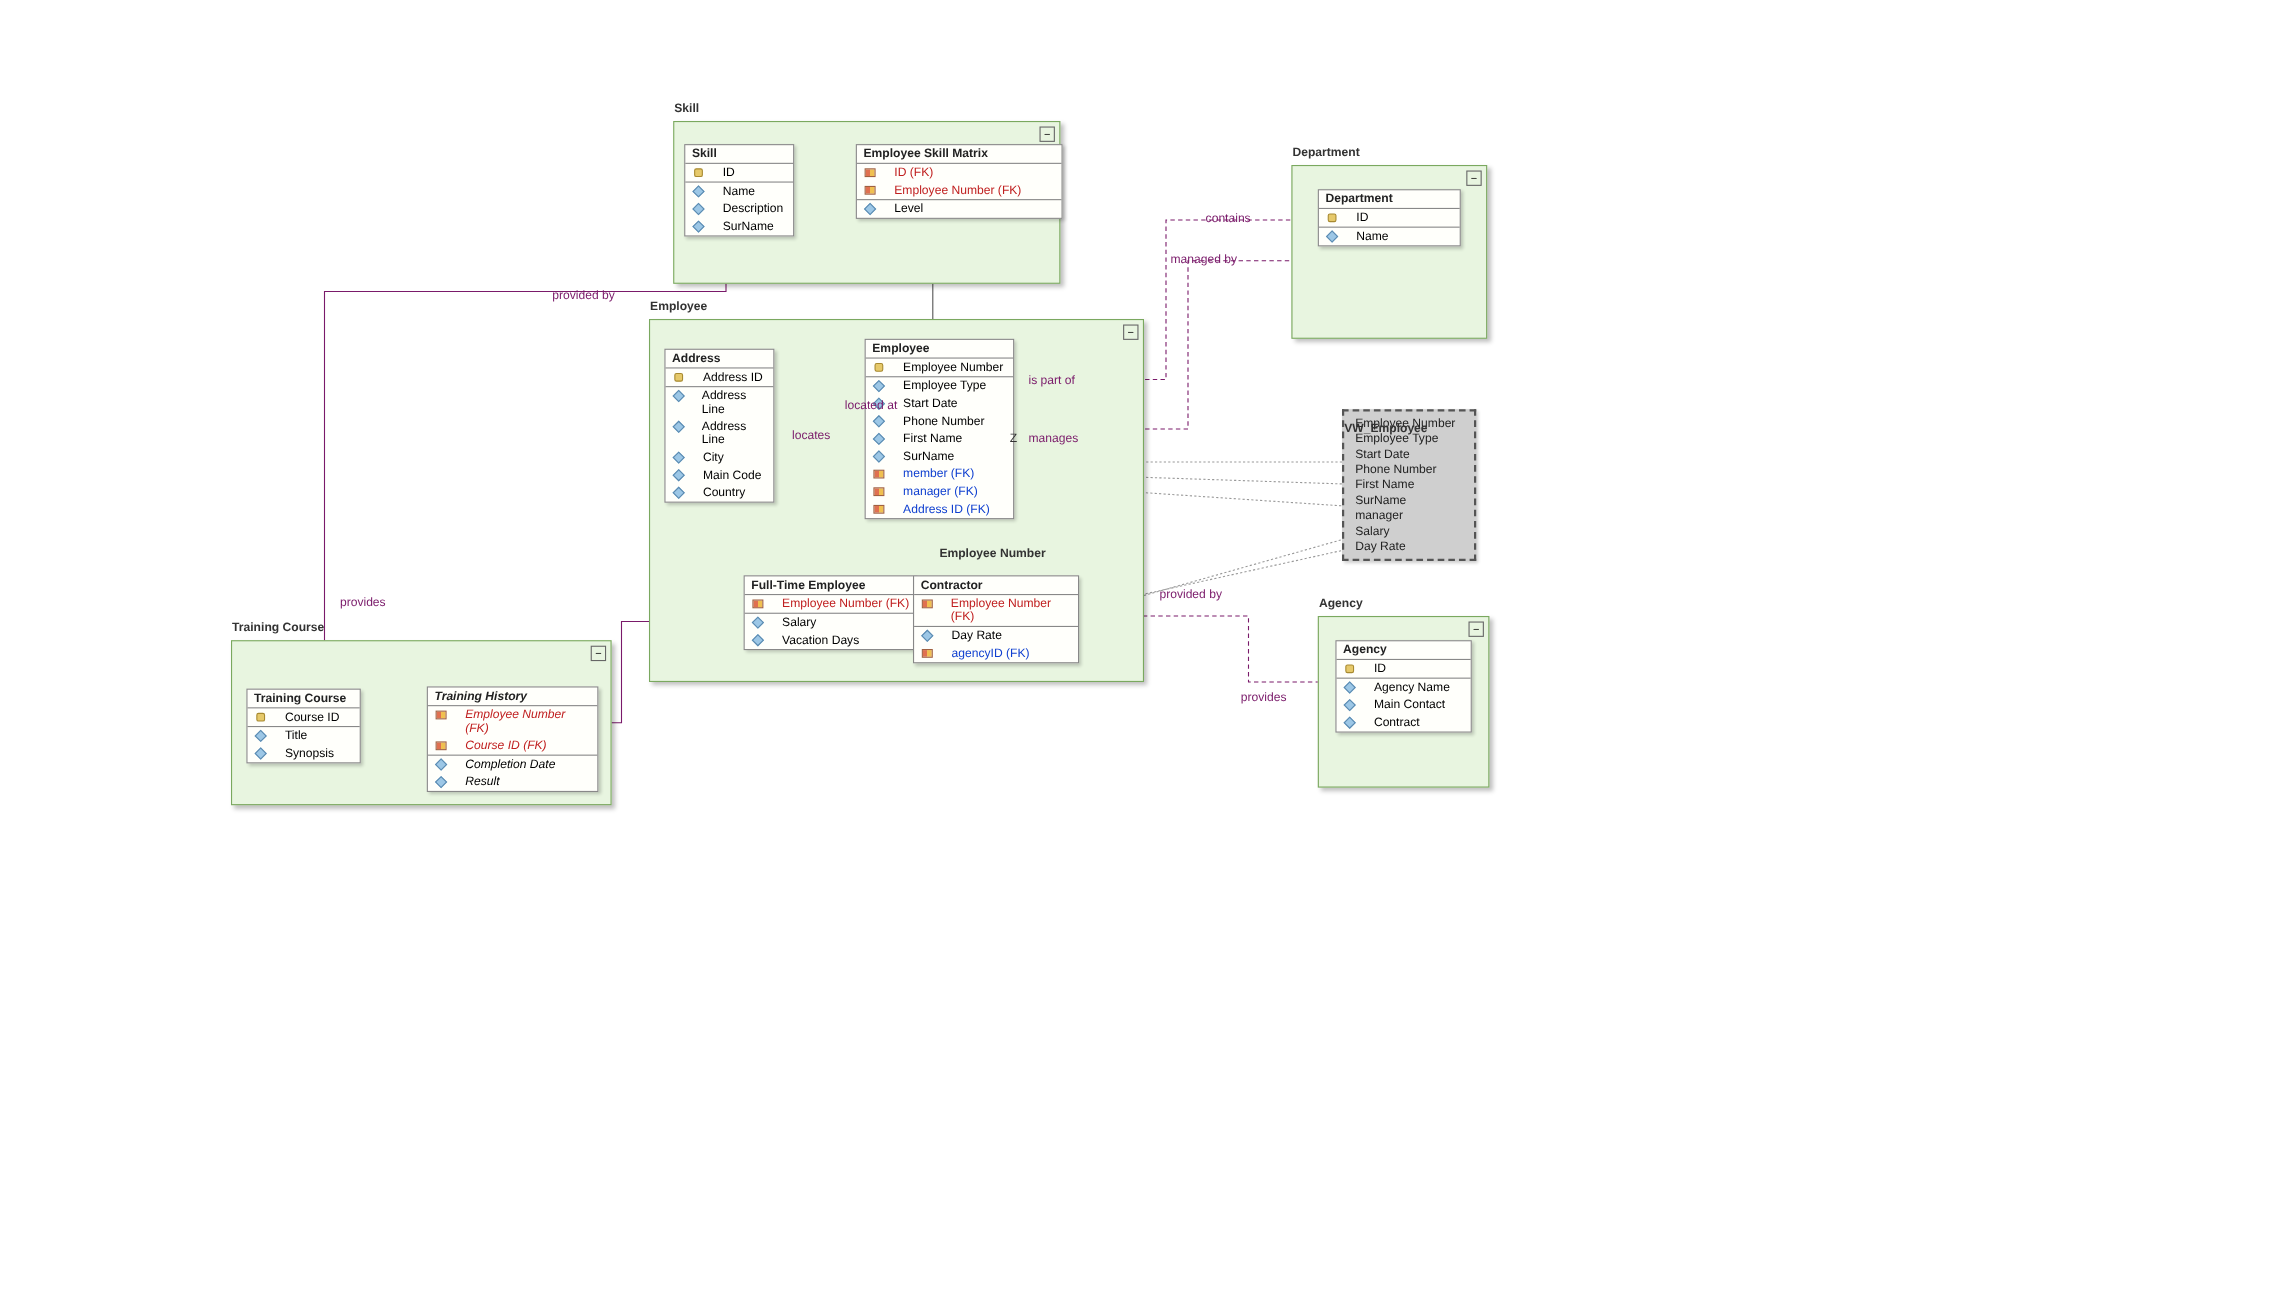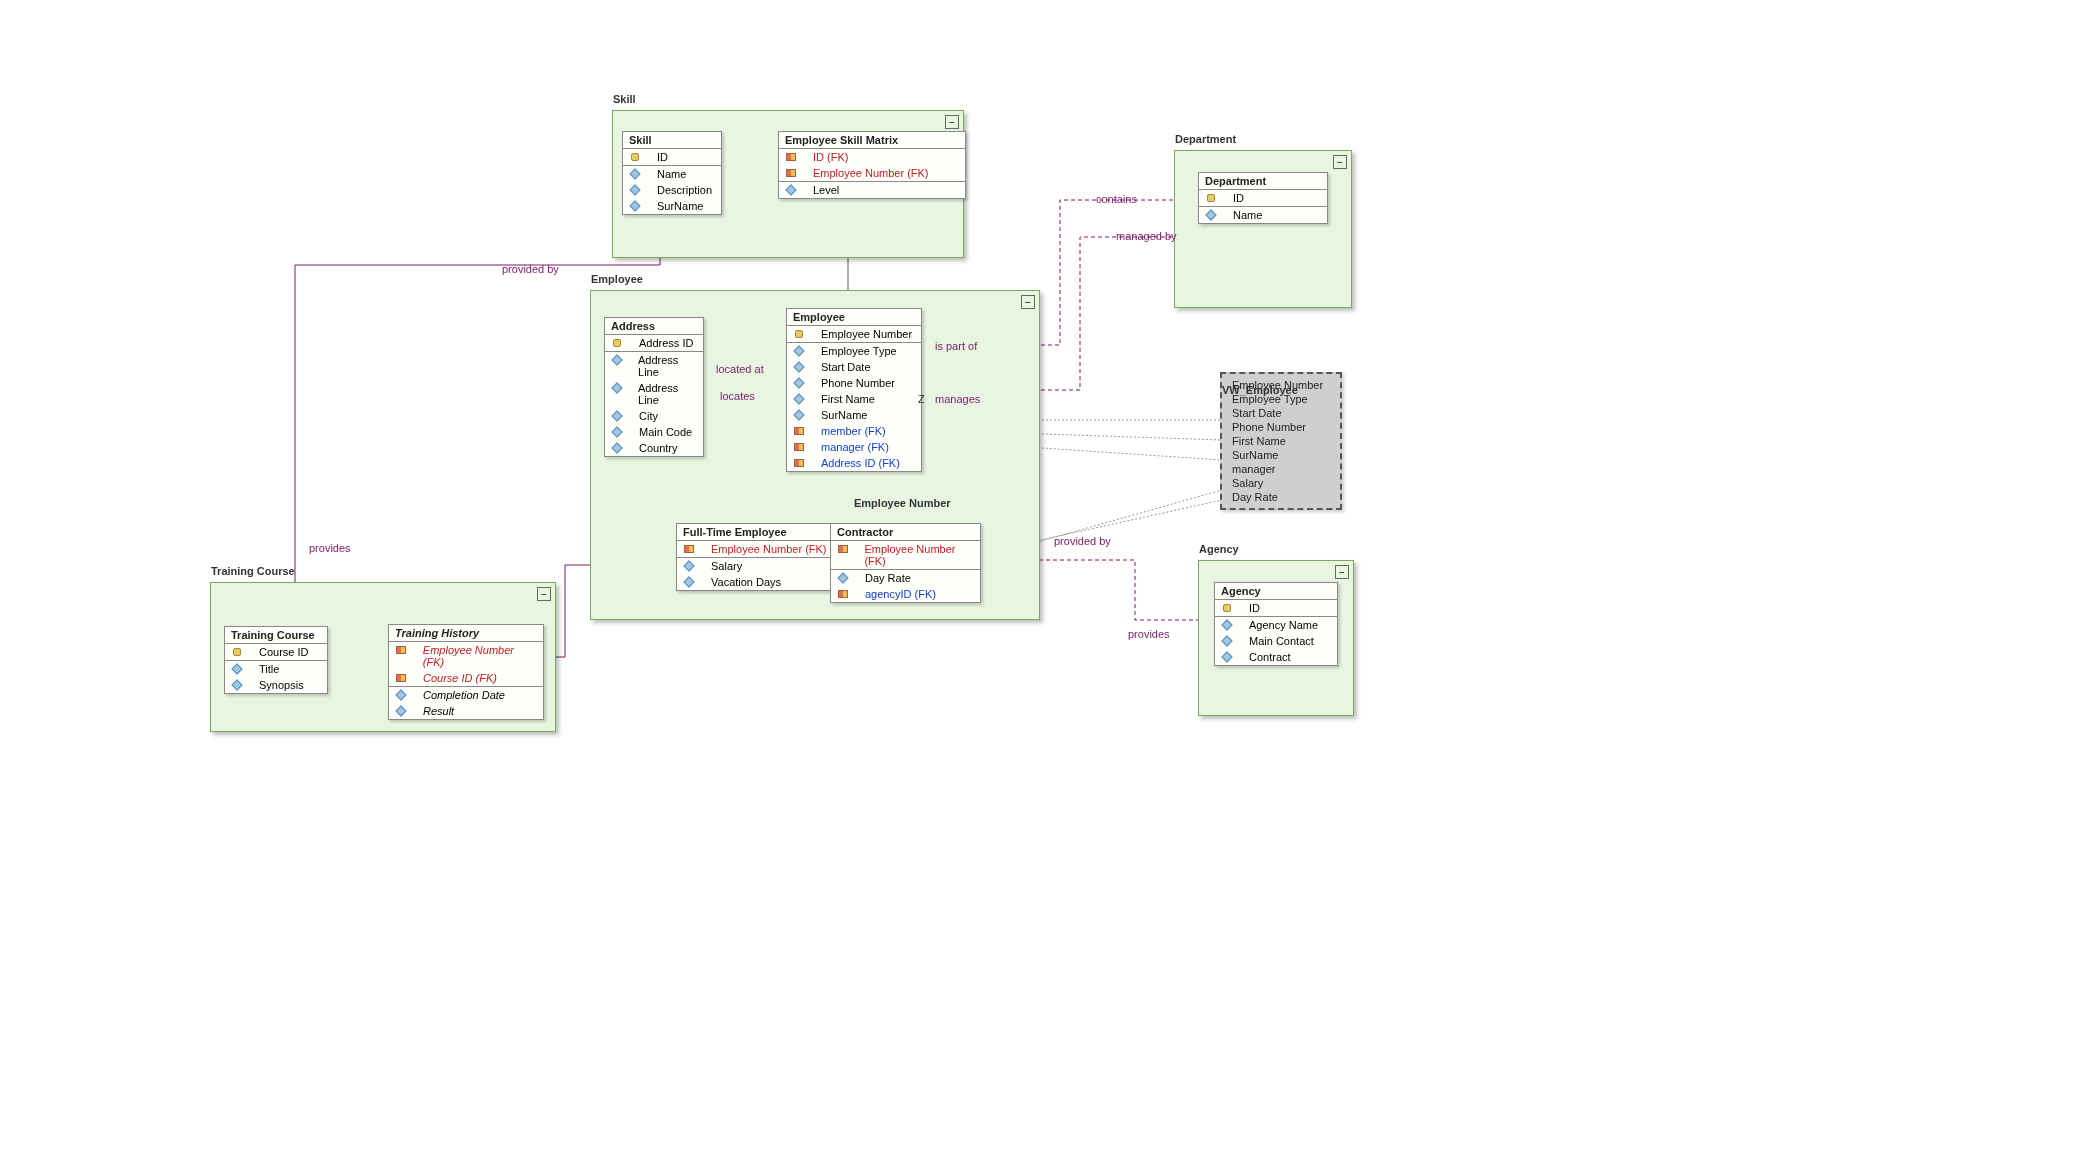--- a/index.html
+++ b/index.html
@@ -533,24 +533,24 @@
   <div class="attr-row">
         <span>Salary</span>
       </div>
   <div class="attr-row">
         <span>Day Rate</span>
       </div>
 </div>
 
 <div class="rel-label" style="left:502px; top:263px;">provided by</div>
 <div class="rel-label" style="left:309px; top:542px;">provides</div>
-<div class="rel-label" style="left:706px; top:363px;padding-left:10px;">located at</div>
+<div class="rel-label" style="left:758px; top:363px;padding-left:10px;">located at</div>
 <div class="rel-label" style="left:720px; top:390px;">locates</div>
 <div class="rel-label" style="left:935px; top:340px;">is part of</div>
 <div class="rel-label" style="left:1096px; top:193px;">contains</div>
-<div class="rel-label" style="left:1116px; top:230px;">managed by</div>
+<div class="rel-label" style="left:1064px; top:230px;">managed by</div>
 <div class="rel-label" style="left:935px; top:393px;">manages</div>
 <div class="rel-label" style="left:918px; top:393px; color:#333;">Z</div>
 <div class="rel-label" style="left:1054px; top:535px;">provided by</div>
 <div class="rel-label" style="left:1128px; top:628px;">provides</div>
 <div class="disc-label" style="left:854px; top:497px;">Employee Number</div>
 
 </div>
 
 </body></html>

